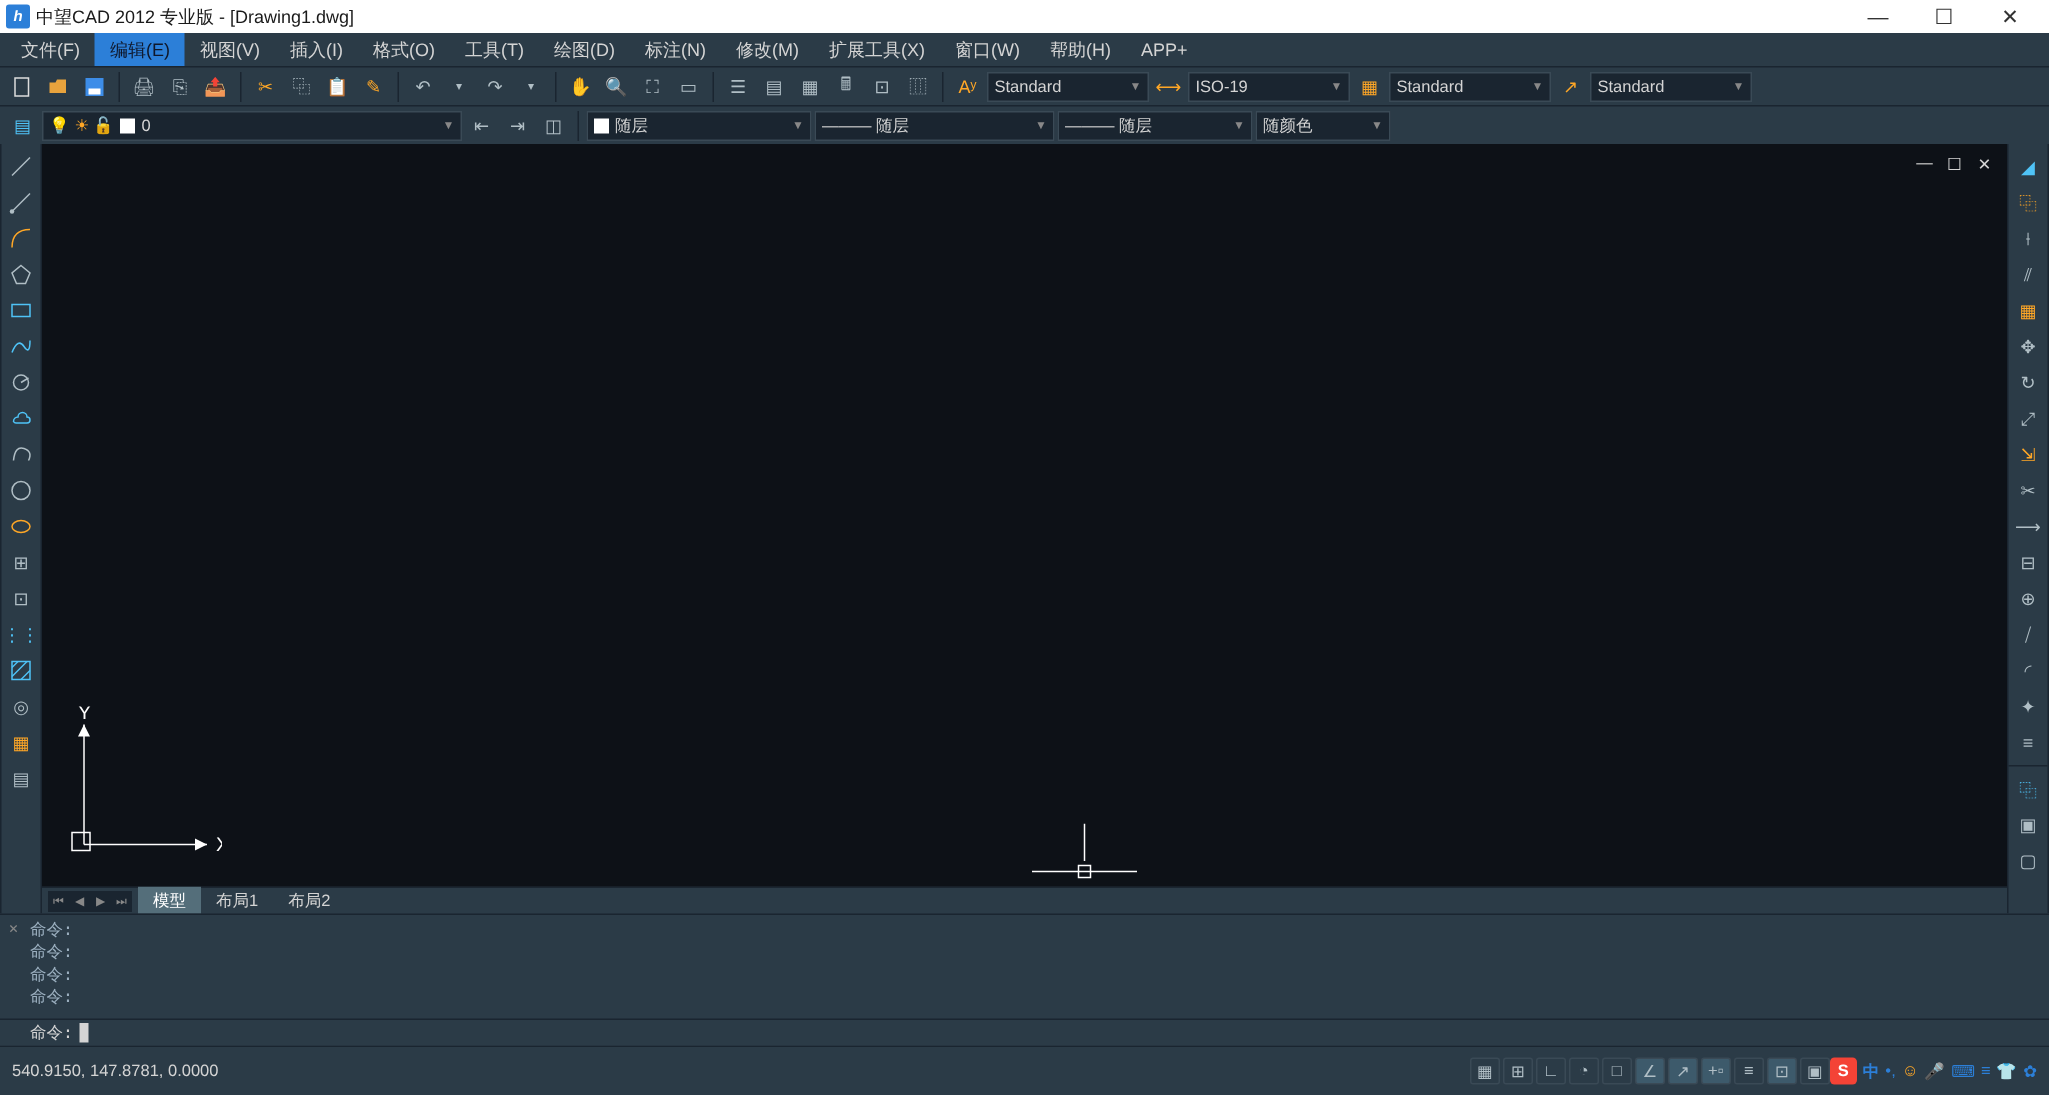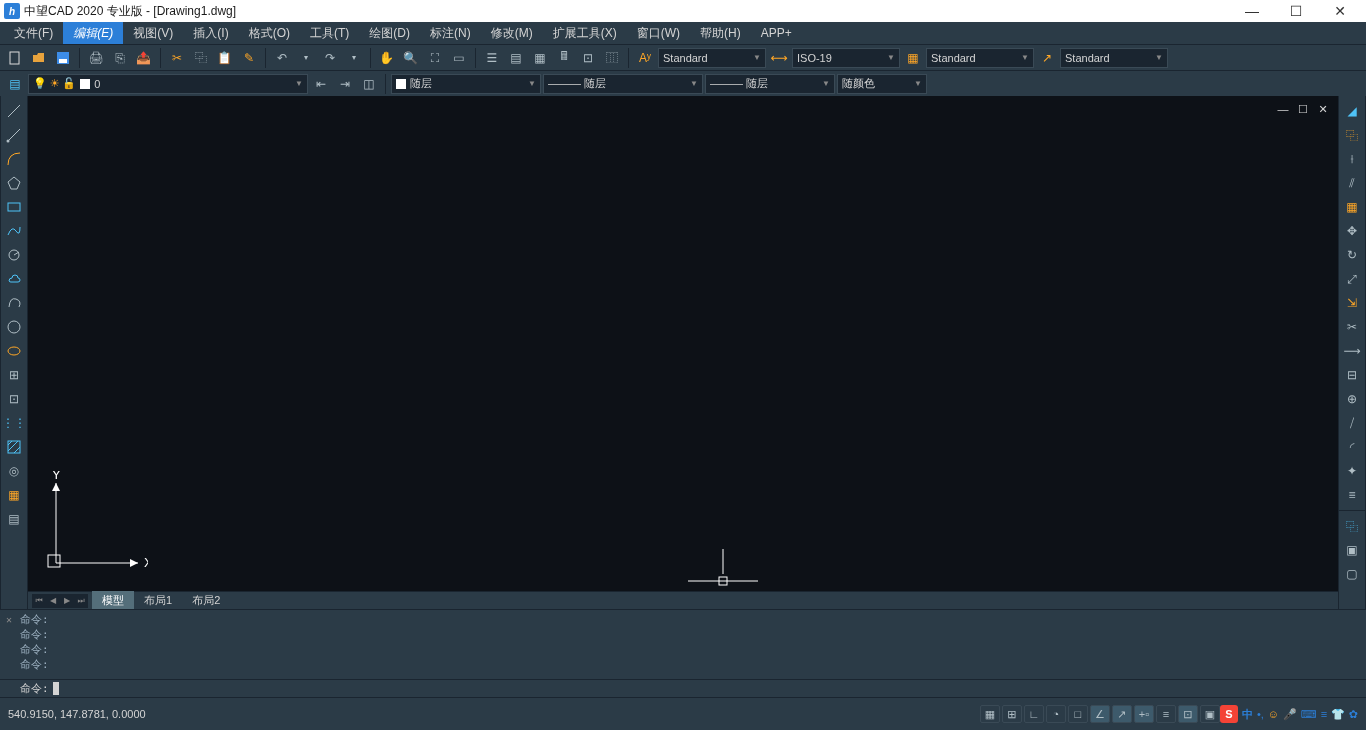--- a/index.html
+++ b/index.html
@@ -5,21 +5,21 @@
 * { margin: 0; padding: 0; box-sizing: border-box; }
 body { font-family: "Microsoft YaHei", "Segoe UI", sans-serif; font-size: 12px; background: #2b3b47; color: #d4d4d4; width: 1366px; height: 730px; overflow: hidden; display: flex; flex-direction: column; }
 .titlebar { height: 22px; background: #fff; color: #2c5aa0; display: flex; align-items: center; padding: 0 4px; justify-content: space-between; }
 .titlebar .left { display: flex; align-items: center; gap: 4px; }
 .titlebar .logo { width: 16px; height: 16px; background: #2c7fd8; border-radius: 2px; display: inline-flex; align-items: center; justify-content: center; color: #fff; font-size: 10px; font-style: italic; font-weight: bold; }
 .titlebar .title { color: #1a1a1a; font-size: 12px; }
 .winctrl { display: flex; }
 .winctrl div { width: 44px; height: 22px; display: flex; align-items: center; justify-content: center; color: #333; font-size: 14px; cursor: pointer; }
 .menubar { height: 22px; background: #2b3b47; display: flex; align-items: center; padding: 0 4px; }
 .menubar .mi { padding: 3px 10px; color: #d4d4d4; cursor: pointer; font-size: 12px; }
-.menubar .mi.active { background: #2c7fd8; color: #ffffff; font-style: italic; }
+.menubar .mi.active { background: #2c7fd8; color: #0f172a; }
 .toolbar-row { height: 26px; background: #2b3b47; border-top: 1px solid #1a2530; display: flex; align-items: center; padding: 0 4px; gap: 2px; }
 .tb-btn { width: 22px; height: 22px; display: flex; align-items: center; justify-content: center; cursor: pointer; color: #b0bec5; border-radius: 2px; }
 .tb-sep { width: 1px; height: 20px; background: #1a2530; margin: 0 3px; }
 .dropdown { height: 20px; background: #1a2530; border: 1px solid #3a4a56; color: #d4d4d4; display: flex; align-items: center; padding: 0 4px; font-size: 11px; cursor: pointer; }
 .dropdown .arrow { margin-left: auto; color: #888; font-size: 8px; }
 .main-area { flex: 1; display: flex; position: relative; background: #2b3b47; min-height: 0; }
 .left-tools, .right-tools { width: 28px; background: #2b3b47; display: flex; flex-direction: column; align-items: center; padding: 4px 0; gap: 2px; border-left: 1px solid #1a2530; border-right: 1px solid #1a2530; }
 .tool-btn { width: 22px; height: 22px; display: flex; align-items: center; justify-content: center; cursor: pointer; color: #b0bec5; border-radius: 2px; }
 .canvas-wrap { flex: 1; display: flex; flex-direction: column; min-width: 0; }
 .canvas { flex: 1; background: #0d1117; position: relative; overflow: hidden; }
@@ -45,21 +45,21 @@
 svg { display: block; }
 .tool-sep { width: 100%; height: 1px; background: #1a2530; margin: 2px 0; }
 .close-x { position: absolute; top: 4px; left: 6px; color: #888; font-size: 10px; cursor: pointer; }
 </style>
 </head>
 <body>
 
 <div class="titlebar">
   <div class="left">
     <span class="logo">h</span>
-    <span class="title">中望CAD 2020 专业版 - [Drawing1.dwg]</span>
+    <span class="title">中望CAD 2012 专业版 - [Drawing1.dwg]</span>
   </div>
   <div class="winctrl">
     <div>—</div>
     <div>☐</div>
     <div>✕</div>
   </div>
 </div>
 
 <div class="menubar" id="menubar">
     <div class="mi">文件(F)</div>

